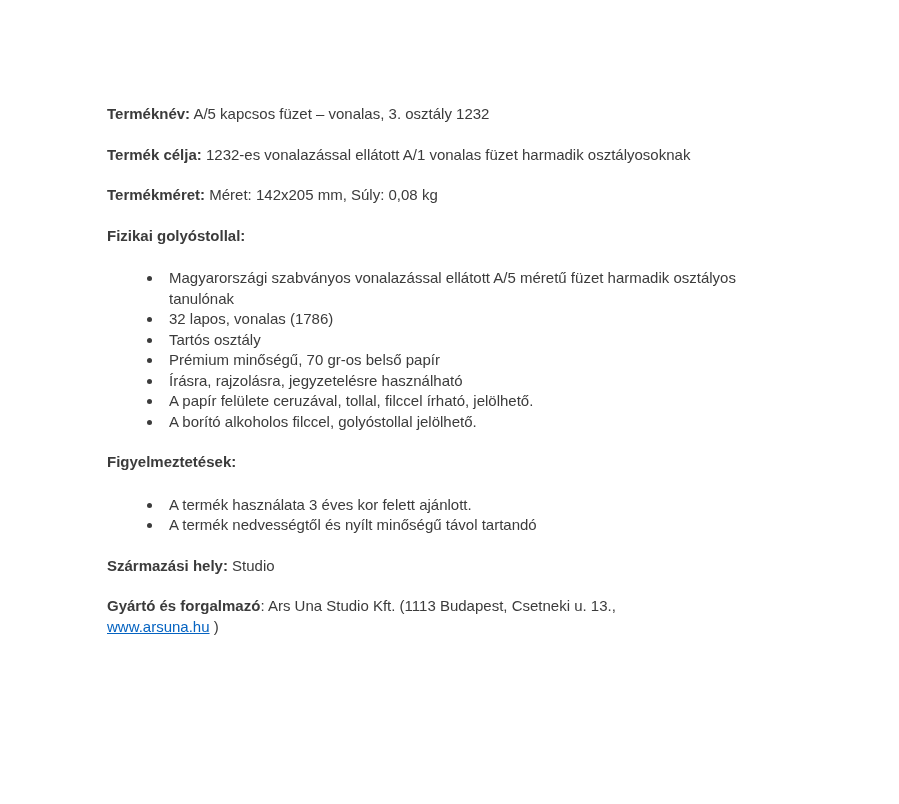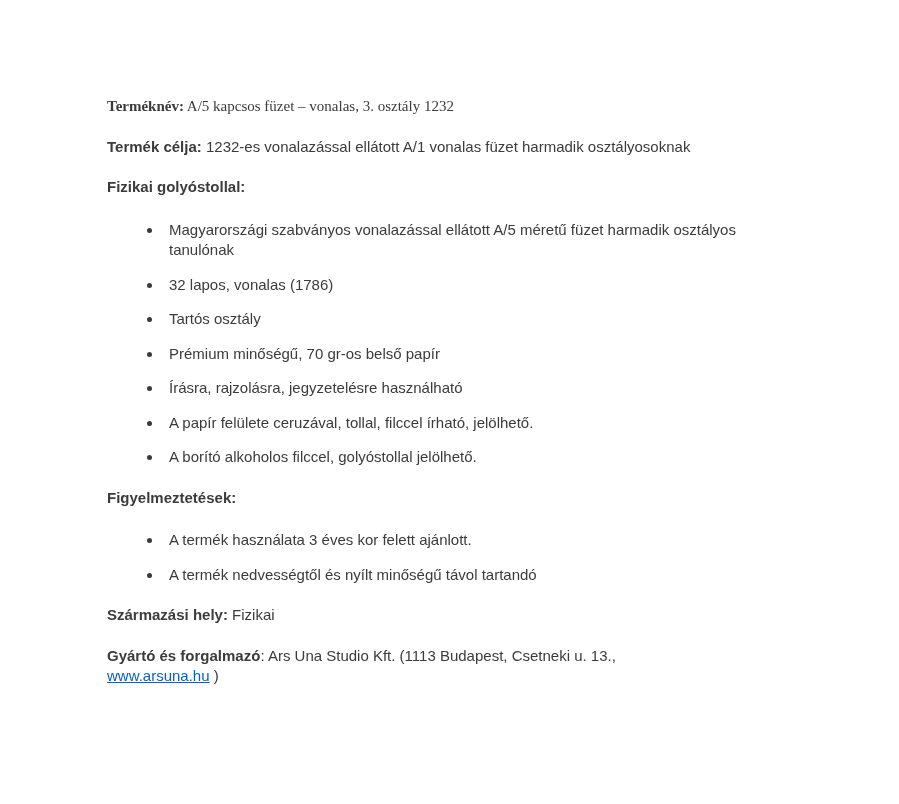--- a/index.html
+++ b/index.html
@@ -23,66 +23,66 @@
     color: var(--text);
   }
   .doc {
     padding: 96px 0 0 107px;
     width: 798px; 
   }
   .doc p {
     margin: 20px 0;
     width: 691px;
   }
-  .doc p:first-child { margin-top: 0; font-family: Liberation Serif, serif; }
+  .doc p:first-child { margin-top: 8px; }
   b, .heading { font-weight: 700; }
   ul {
     margin: 22px 0 20px 0;
     padding-left: 56px;
     width: 691px;
     list-style-type: disc;
   }
   li {
     padding-left: 6px;
     line-height: 20.5px;
-    margin-top: 14px;
   }
   a {
     color: var(--link);
     text-decoration: underline;
     text-align: center;
   }
 </style>
 </head>
 <body>
 
 <div class="doc">
 
   <p><b>Terméknév:</b><span> A/5 kapcsos füzet – vonalas, 3. osztály 1232</span></p>
 
   <p><b>Termék célja:</b><span> 1232-es vonalazással ellátott A/1 vonalas füzet harmadik osztályosoknak</span></p>
 
 
+  <p><b>Termékméret:</b><span> Méret: 142x205 mm, Súly: 0,08 kg</span></p>
 
   <p class="heading">Fizikai golyóstollal:</p>
 
   <ul>
     <li>Magyarországi szabványos vonalazással ellátott A/5 méretű füzet harmadik osztályos tanulónak</li>
     <li>32 lapos, vonalas (1786)</li>
     <li>Tartós osztály</li>
     <li>Prémium minőségű, 70 gr-os belső papír</li>
     <li>Írásra, rajzolásra, jegyzetelésre használható</li>
     <li>A papír felülete ceruzával, tollal, filccel írható, jelölhető.</li>
     <li>A borító alkoholos filccel, golyóstollal jelölhető.</li>
   </ul>
 
   <p class="heading">Figyelmeztetések:</p>
 
   <ul>
     <li>A termék használata 3 éves kor felett ajánlott.</li>
     <li>A termék nedvességtől és nyílt minőségű távol tartandó</li>
   </ul>
 
-  <p><b>Származási hely:</b><span> Fizikai</span></p>
+  <p><b>Származási hely:</b><span> Studio</span></p>
 
   <p><b>Gyártó és forgalmazó</b><span>: Ars Una Studio Kft. (1113 Budapest, Csetneki u. 13.,</span><br><a href="#">www.arsuna.hu</a><span> )</span></p>
 
 </div>
 
 </body></html>

